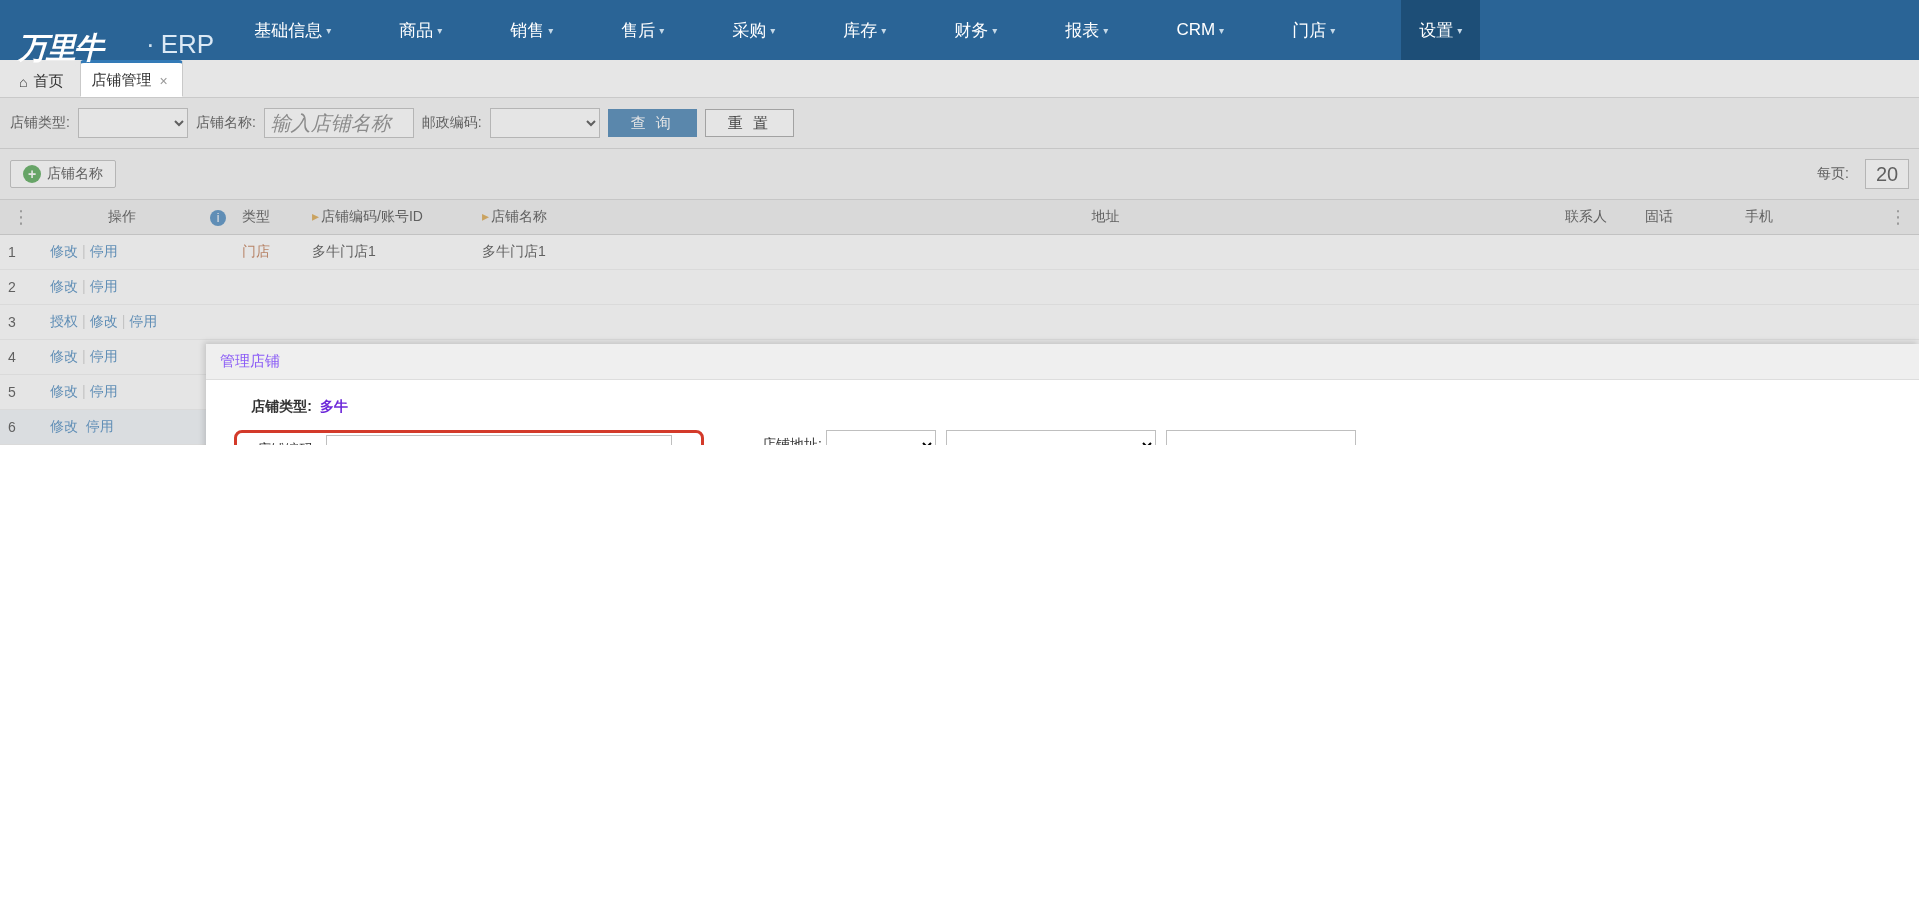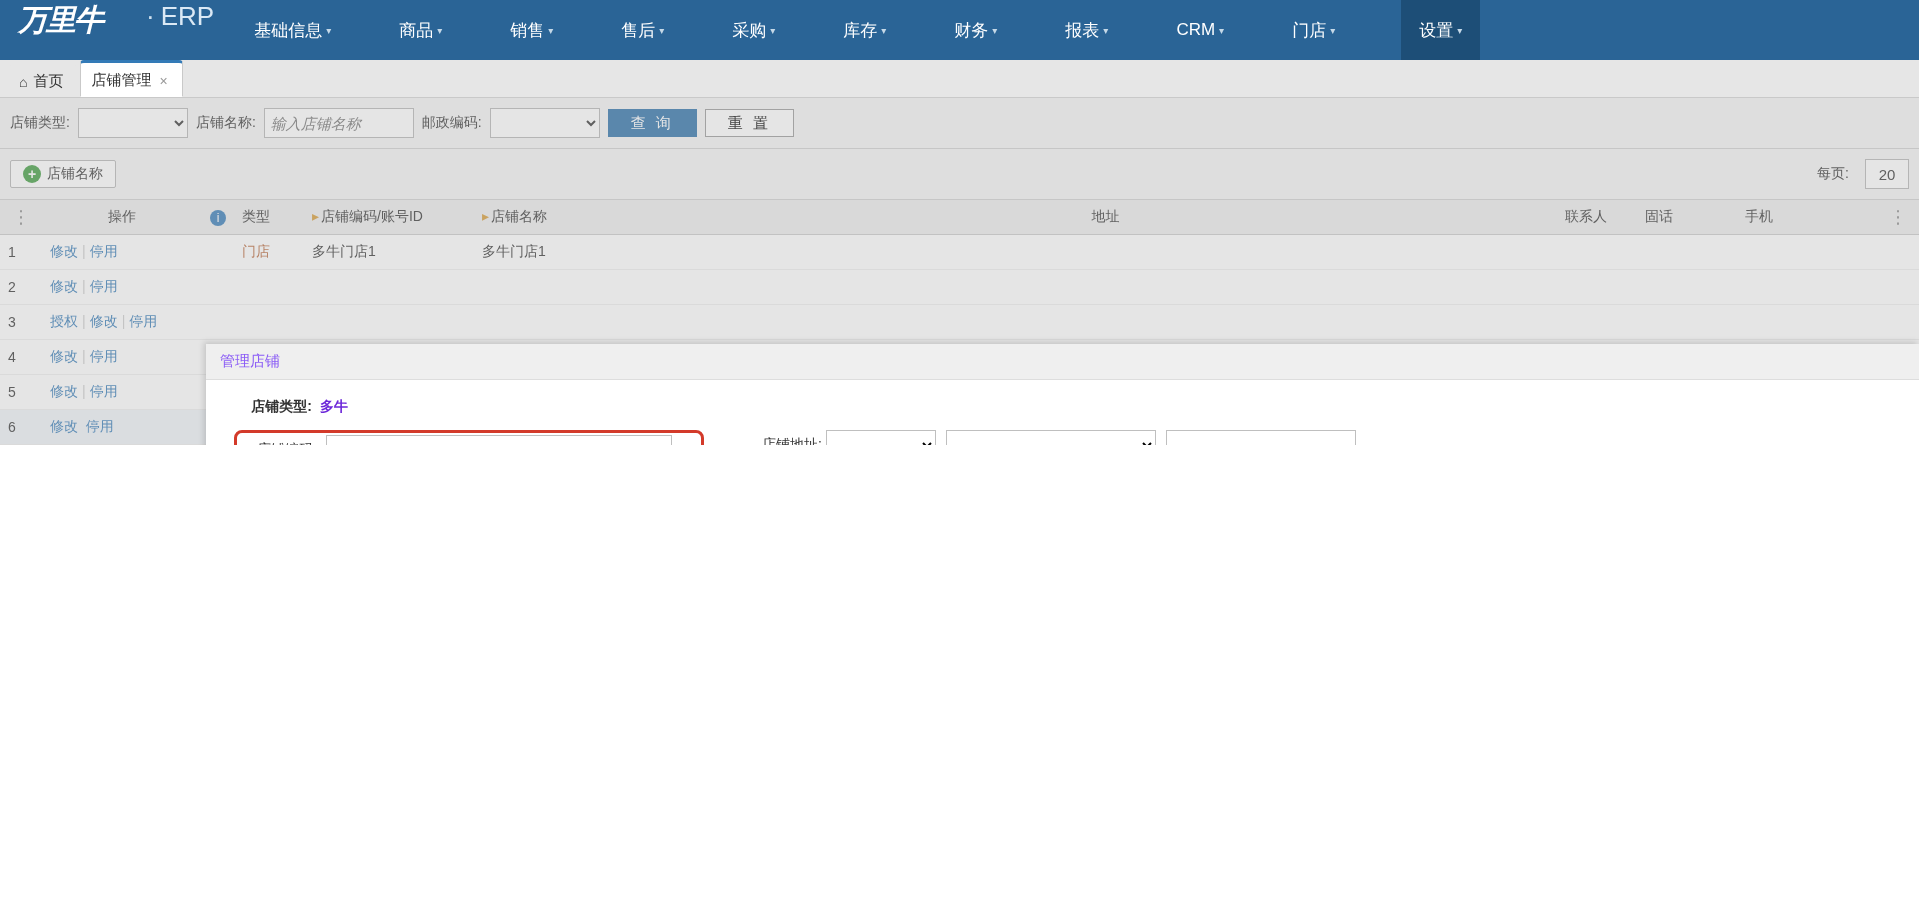--- a/index.html
+++ b/index.html
@@ -7,21 +7,21 @@
       font-family: "Microsoft YaHei", "PingFang SC", "Helvetica Neue", Arial, sans-serif;
       font-size: 14px;
       color: #333;
       background: #fff;
     }
     
     .top-nav {
       background: #2a6496;
       height: 60px;
       display: flex;
-      align-items: flex-start;
+      align-items: flex-end;
       padding: 0;
       color: #fff;
     }
     .logo-area {
       display: flex;
       align-items: center;
       padding: 0 22px 0 18px;
       font-size: 26px;
       font-weight: 500;
       color: #dbe9f5;
@@ -87,21 +87,21 @@
     .filter-bar {
       display:flex; align-items:center; gap:8px;
       padding:10px 10px;
       border-bottom:1px solid #d0d0d0;
       background:#f5f5f5;
       flex-wrap:wrap;
     }
     .filter-bar label { font-size:14px; color:#333;}
     .sel, .inp {
       border:1px solid #b5b5b5; background:#fff; height:28px; padding:14px 6px;
-      font-size:15px; color:#333;
+      font-size:20px; color:#333;
     }
     .sel { min-width:110px; }
     .inp { width:150px; }
     .btn {
       height:28px; border:1px solid #999; background:#fff;
       padding:0 22px; font-size:15px; cursor:pointer; letter-spacing:3px;
     }
     .btn.primary {
       background:#2a6fa8; color:#fff; border-color:#2a6fa8;
     }

